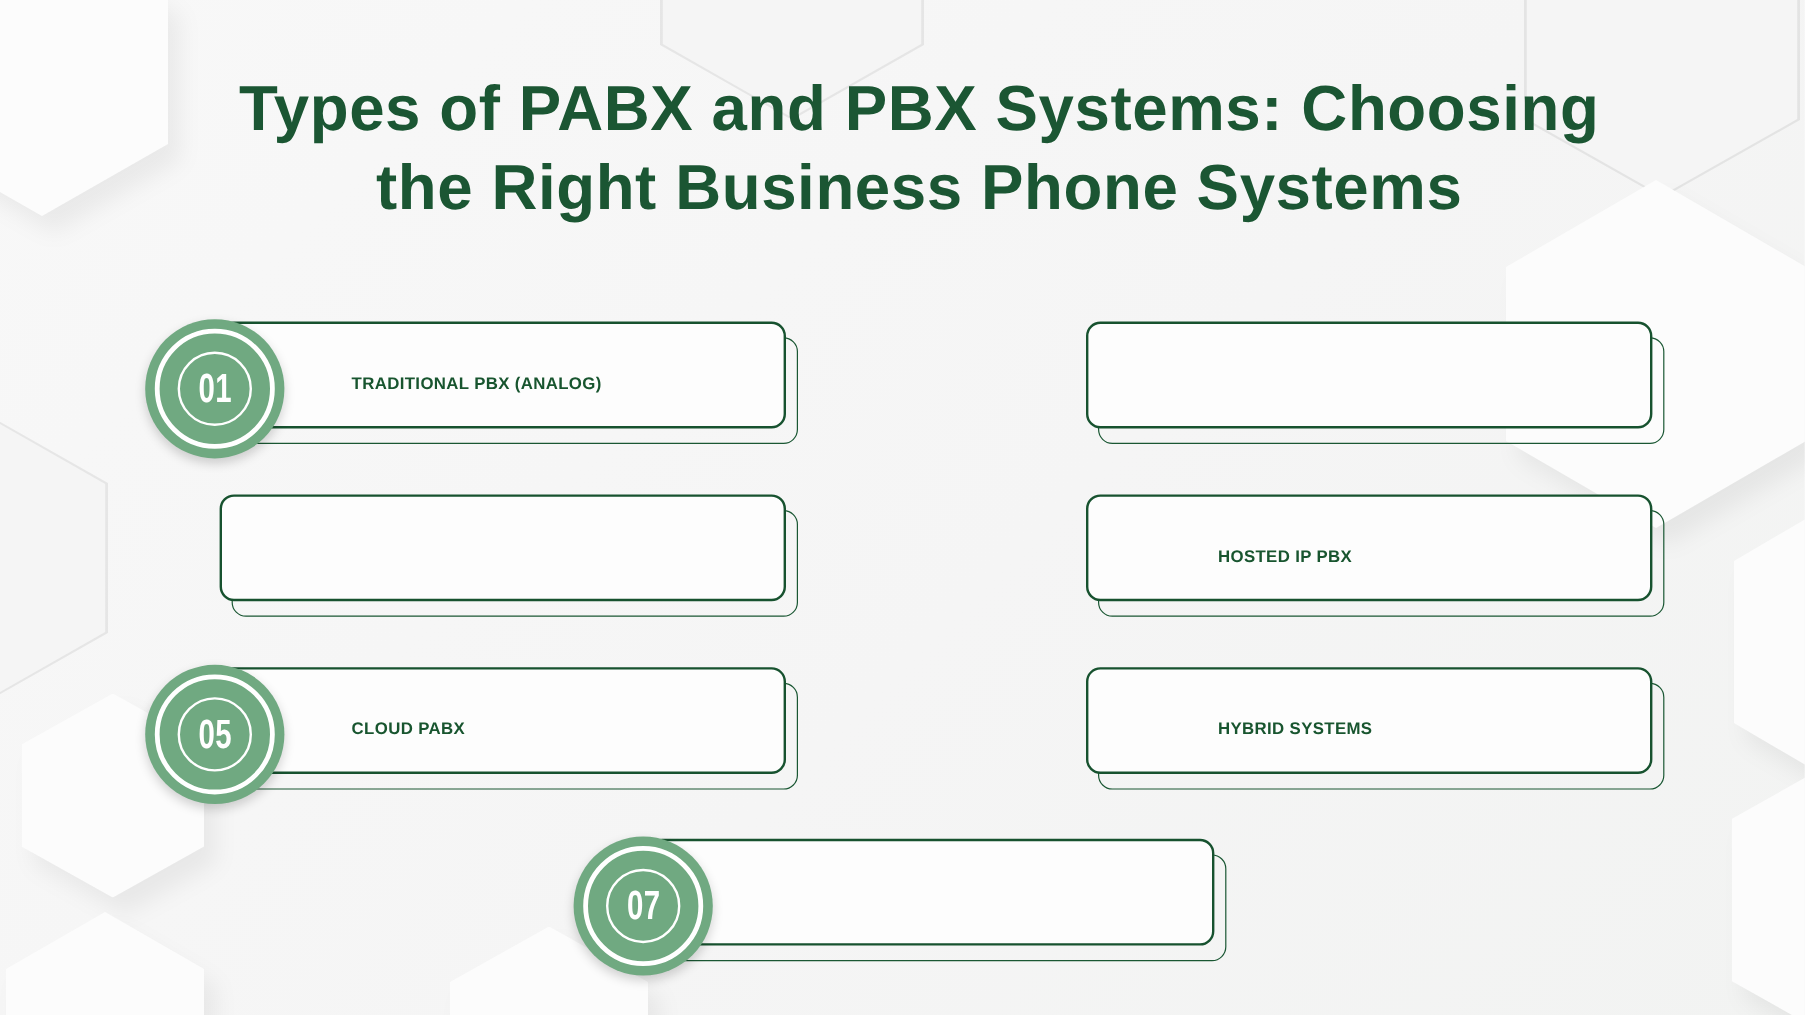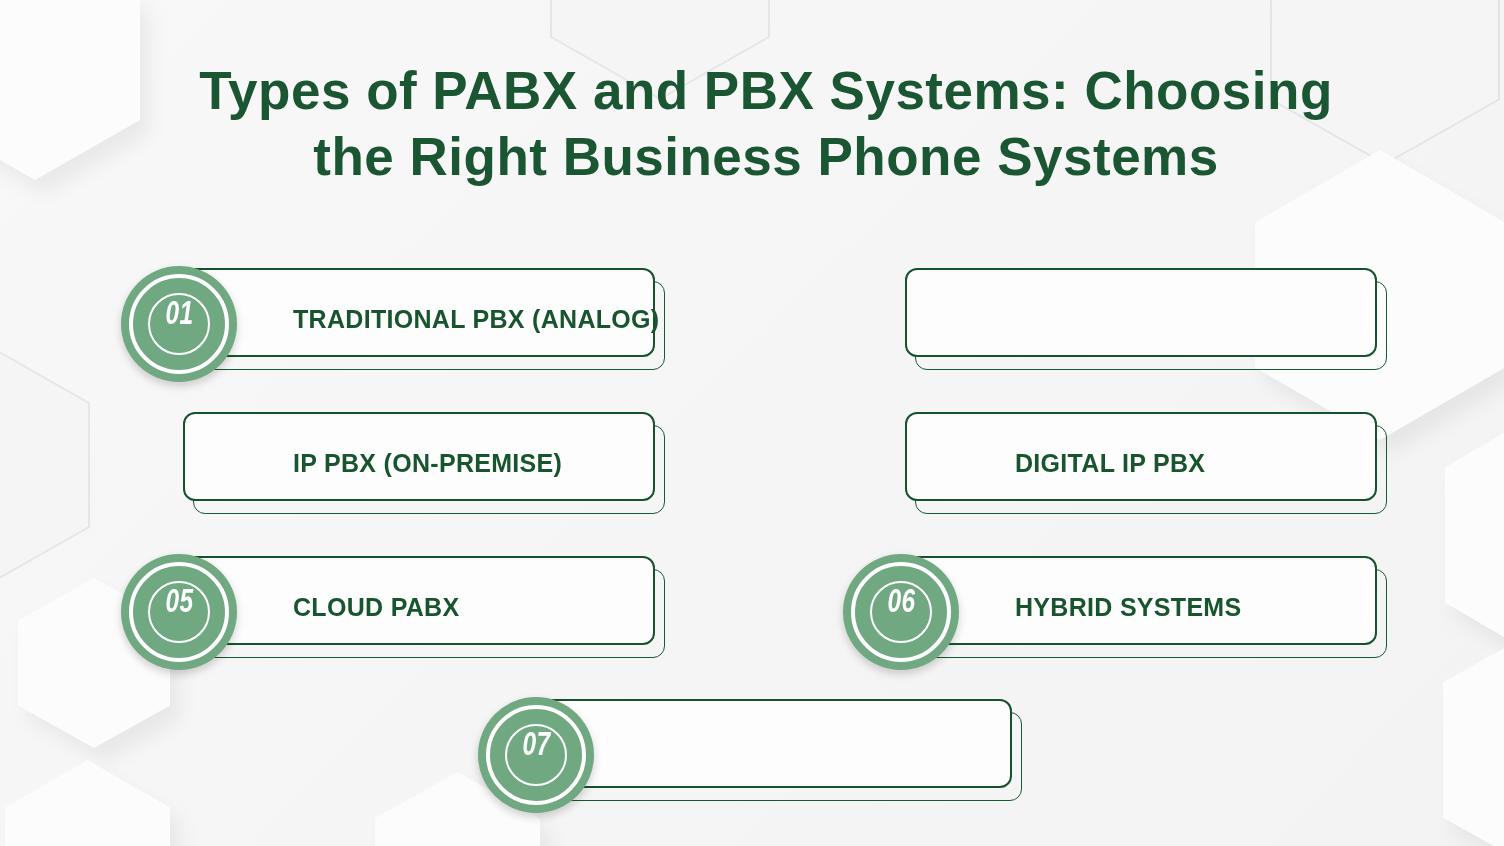--- a/index.html
+++ b/index.html
@@ -63,41 +63,41 @@
     box-sizing: border-box;
     border: 2.5px solid #17522f;
     border-radius: 12px;
     background: #fdfdfd;
   }
   .item-label {
     position: absolute; left: 172px; top: 2px; height: 102px;
     display: flex; align-items: center;
     color: #18552f;
     font-weight: bold;
-    font-size: 25px;
+    font-size: 14px;
     letter-spacing: 0.3px;
     white-space: nowrap;
   }
   .badge {
     position: absolute; left: 0; top: 0;
     width: 116px; height: 116px;
     border-radius: 50%;
     background: #70a981;
     box-shadow: 0 4px 9px rgba(0,0,0,0.18);
   }
   .badge .ring {
     position: absolute; inset: 8px;
     border: 4px solid #ffffff;
     border-radius: 50%;
   }
   .badge .core {
     position: absolute; inset: 27px;
     border: 2.5px solid #ffffff;
     border-radius: 50%;
-    display: flex; align-items: flex-start; justify-content: center; font-style: italic;
+    display: flex; align-items: center; justify-content: center;
   }
   .badge .num {
     color: #ffffff;
     font-weight: bold;
     font-size: 34px;
     line-height: 1;
     transform: scaleX(0.72);
     letter-spacing: 0.5px;
   }
 </style>
@@ -161,51 +161,44 @@
   </div>
 
   <div class="item" style="left:843px; top:266px;">
     <div class="rect-back"></div>
     <div class="rect-front"></div>
   </div>
 
   <div class="item" style="left:121px; top:410px;">
     <div class="rect-back"></div>
     <div class="rect-front"></div>
-    <div class="item-label">IP PBX (ON-PREMISE)</div>
   </div>
 
   <div class="item" style="left:843px; top:410px;">
     <div class="rect-back"></div>
     <div class="rect-front"></div>
-    <div class="item-label">DIGITAL IP PBX</div>
+    <div class="item-label">HOSTED IP PBX</div>
   </div>
 
   <div class="item" style="left:121px; top:554px;">
     <div class="rect-back"></div>
     <div class="rect-front"></div>
     <div class="item-label">CLOUD PABX</div>
     <div class="badge">
       <div class="ring"></div>
       <div class="core">
         <span class="num">05</span>
       </div>
     </div>
   </div>
 
   <div class="item" style="left:843px; top:554px;">
     <div class="rect-back"></div>
     <div class="rect-front"></div>
     <div class="item-label">HYBRID SYSTEMS</div>
-    <div class="badge">
-      <div class="ring"></div>
-      <div class="core">
-        <span class="num">06</span>
-      </div>
-    </div>
   </div>
 
   <div class="item" style="left:478px; top:697px;">
     <div class="rect-back"></div>
     <div class="rect-front"></div>
     <div class="badge">
       <div class="ring"></div>
       <div class="core">
         <span class="num">07</span>
       </div>

